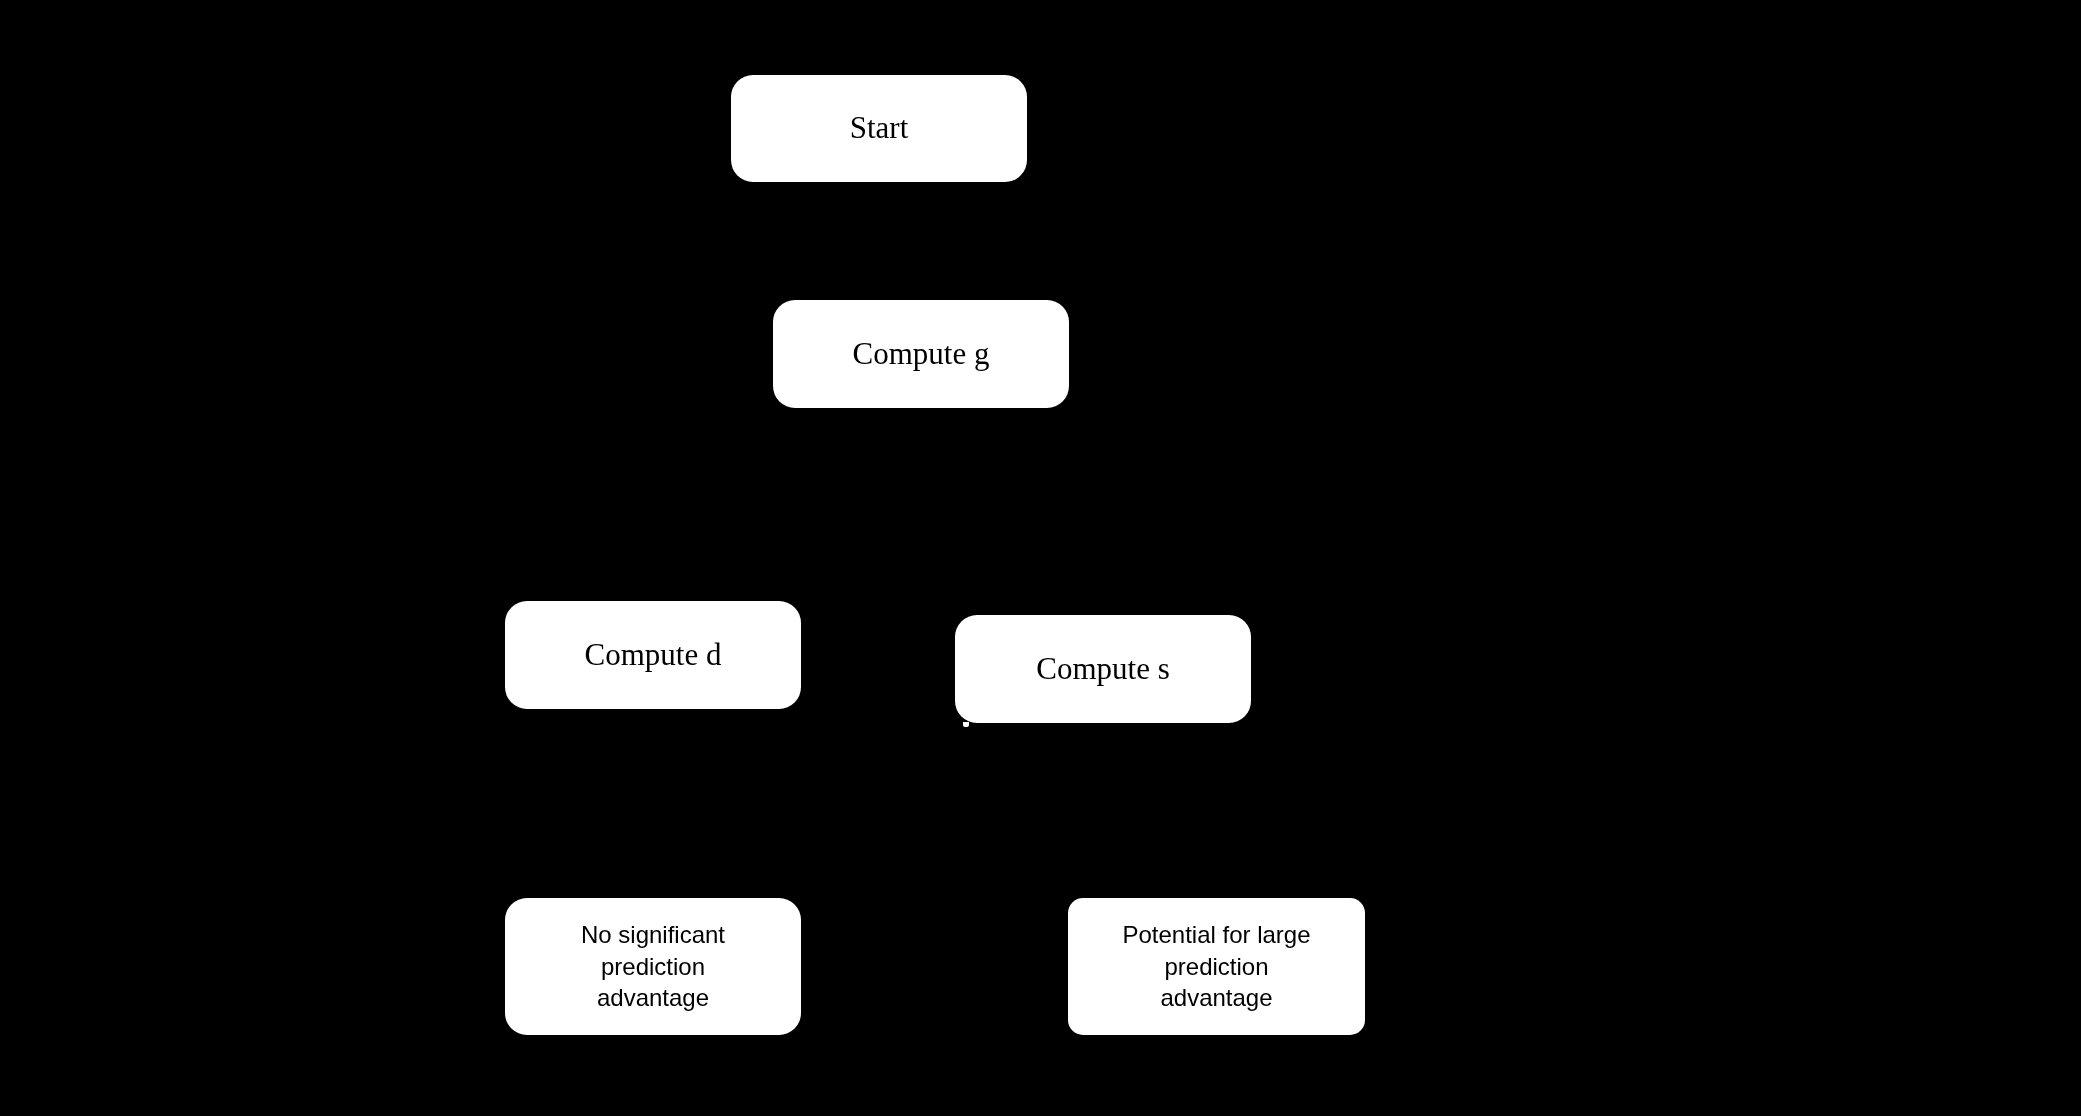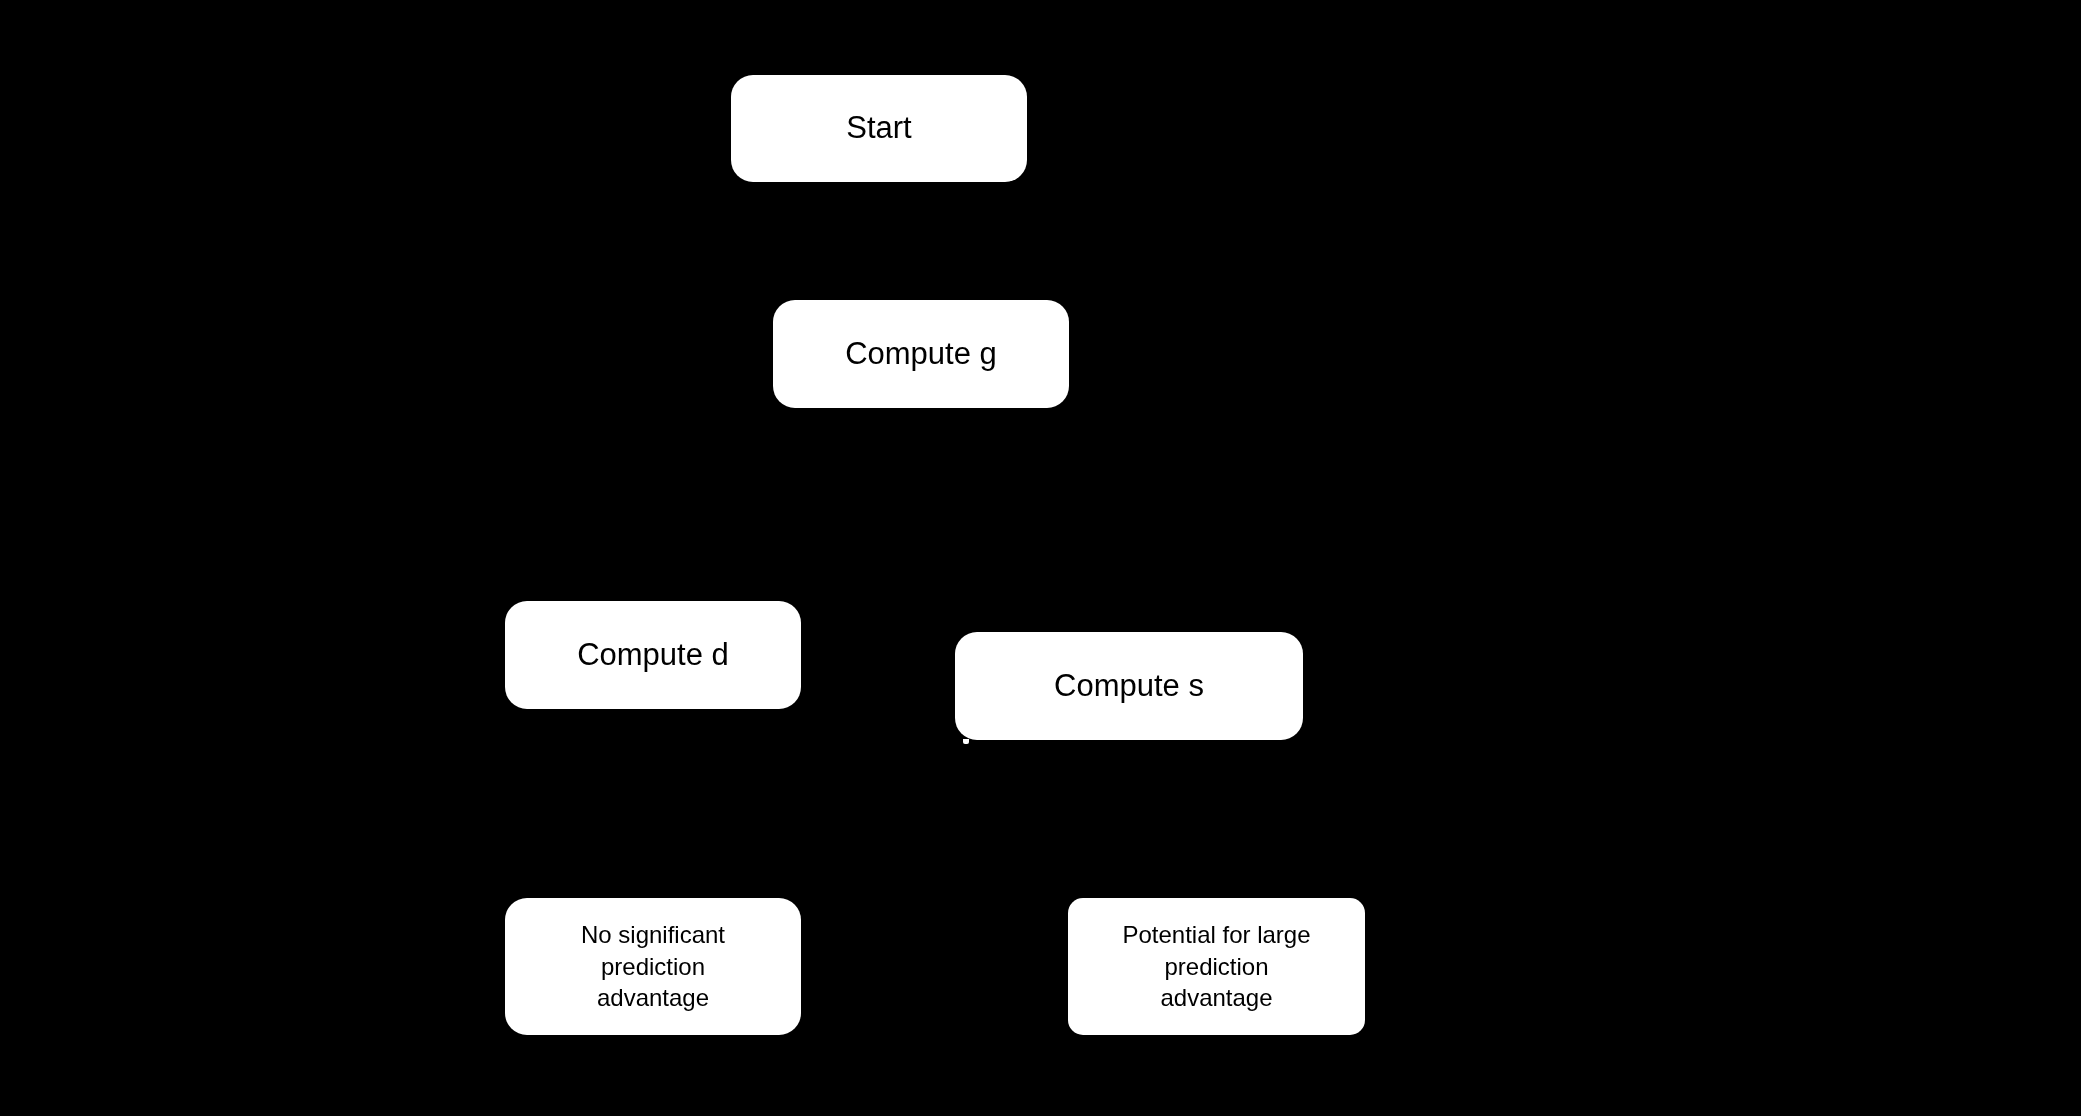--- a/index.html
+++ b/index.html
@@ -55,30 +55,31 @@
 
   .node-label {
     display: block;
     white-space: pre-line;
     font-size: 31px;
     color: #000000;
   }
 
   .node-single .node-label {
     font-size: 31px;
+    font-family: Liberation Serif, serif;
   }
   .node-multi .node-label {
     font-size: 24px;
   }
 
   
   #node-start        { left: 731px;  top: 75px;  width: 296px; height: 107px; }
   #node-compute-g    { left: 773px;  top: 300px; width: 296px; height: 108px; }
   #node-compute-d    { left: 505px;  top: 601px; width: 296px; height: 108px; }
-  #node-compute-s    { left: 955px;  top: 632px; width: 348px; height: 108px; }
+  #node-compute-s    { left: 955px;  top: 615px; width: 296px; height: 108px; }
   #node-no-advantage { left: 505px;  top: 898px; width: 296px; height: 137px; }
   #node-large-advantage { left: 1068px; top: 898px; width: 297px; height: 137px; border-radius: 15px; }
 
   
   #node-compute-s::after {
     content: "";
     position: absolute;
     left: 8px;
     bottom: -4px;
     width: 6px;

